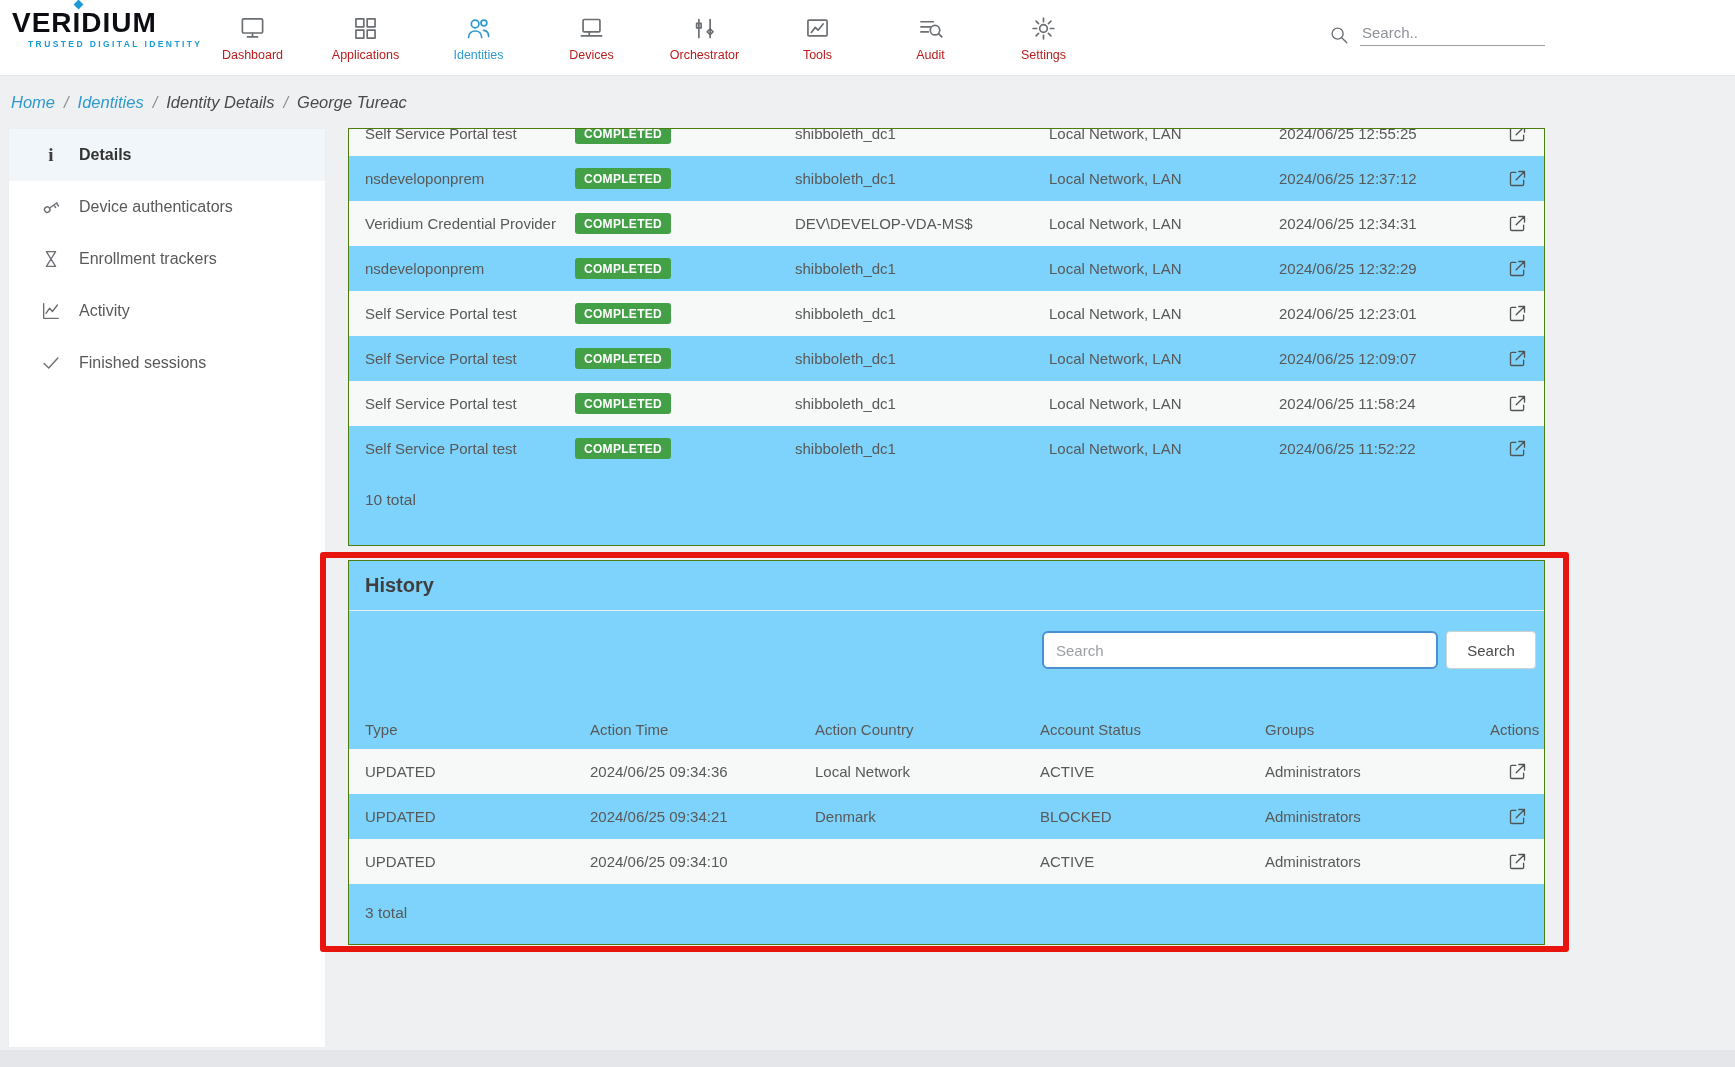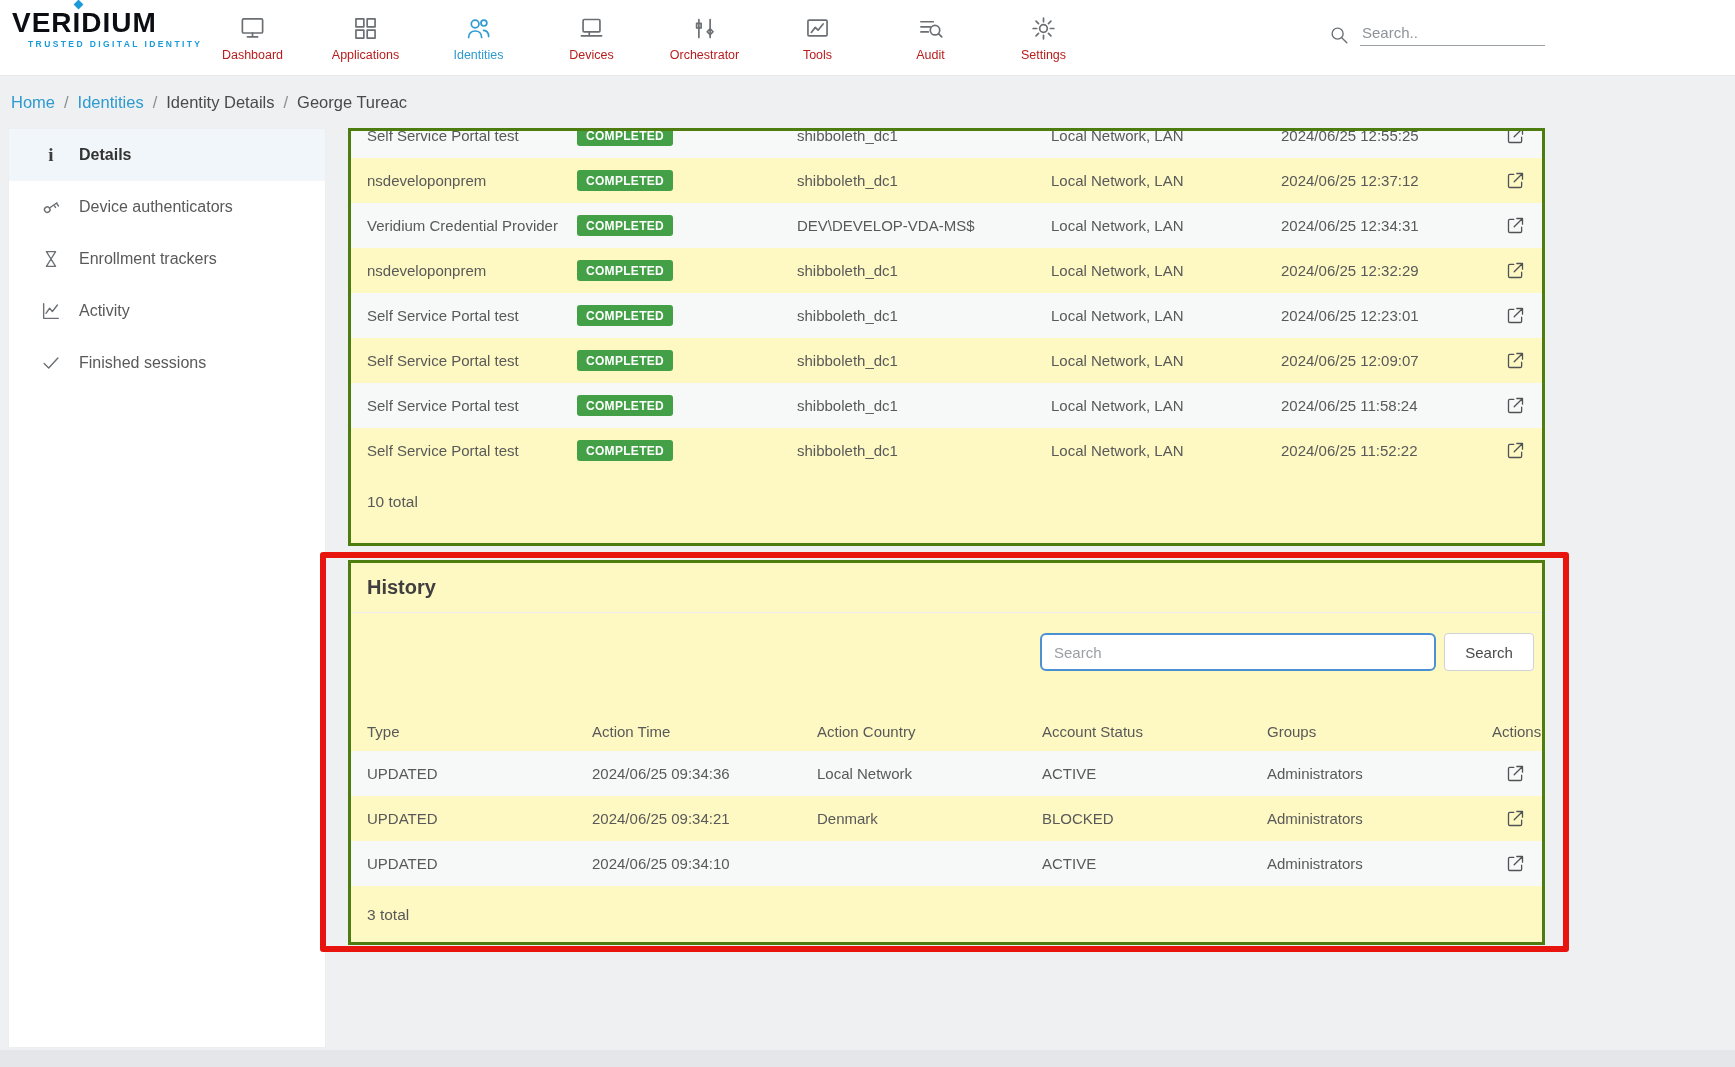--- a/index.html
+++ b/index.html
@@ -44,42 +44,42 @@
   .topnav-search input {
     width:185px; border:none; border-bottom:1px solid #9aa0a5; outline:none;
     font-size:15px; padding:4px 2px; color:#555; background:transparent;
     font-family:"Liberation Sans", sans-serif;
   }
   .topnav-search input::placeholder { color:#8e9398; }
 
   
   .breadcrumb {
     position:absolute; top:76px; left:0; width:1735px; height:52px;
-    display:flex; align-items:center; padding-left:11px; font-size:16.5px;
+    display:flex; align-items:center; padding-left:11px; font-size:16.5px;font-style:italic;
   }
   .crumb-link { color:#2e9ad0; cursor:pointer; text-decoration:none; }
   .crumb-current { color:#4a4a4a; }
   .crumb-sep { color:#8a8f94; margin:0 9px; }
 
   
   .sidebar {
     position:absolute; top:128px; left:8px; width:318px; height:920px;
     background:#fff; border:1px solid #eceef0;
   }
   .side-item {
     height:52px; display:flex; align-items:center; padding-left:30px; gap:16px;
     font-size:16px; color:#595959; cursor:pointer;
   }
   .side-item .ic { width:24px; color:#6b6f73; display:flex; justify-content:center; }
   .side-item .ic svg { width:22px; height:22px; }
   .side-item.active { background:#f1f6fa; color:#333; font-weight:bold; }
   .i-glyph { font-family:"Liberation Serif", serif; font-weight:bold; font-size:19px; color:#3d3d3d; }
 
   
-  .card { position:absolute; background:#fef9c3; border:3px solid #4d7c0f; }
+  .card { position:absolute; background:#7dd3fc; border:1px solid #4d7c0f; }
   .sessions-card { top:128px; left:348px; width:1197px; height:418px; overflow:hidden; }
   .history-card  { top:560px; left:348px; width:1197px; height:385px; overflow:hidden; }
 
   .rows-clip { margin-top:-18px; }
   .sess-row {
     display:flex; align-items:center; height:45px; padding:0 16px; font-size:15px; color:#595959;
   }
   .sess-row:nth-child(odd) { background:#f7f8f8; }
   .sess-name   { flex:0 0 210px; }
   .sess-status { flex:0 0 220px; }

